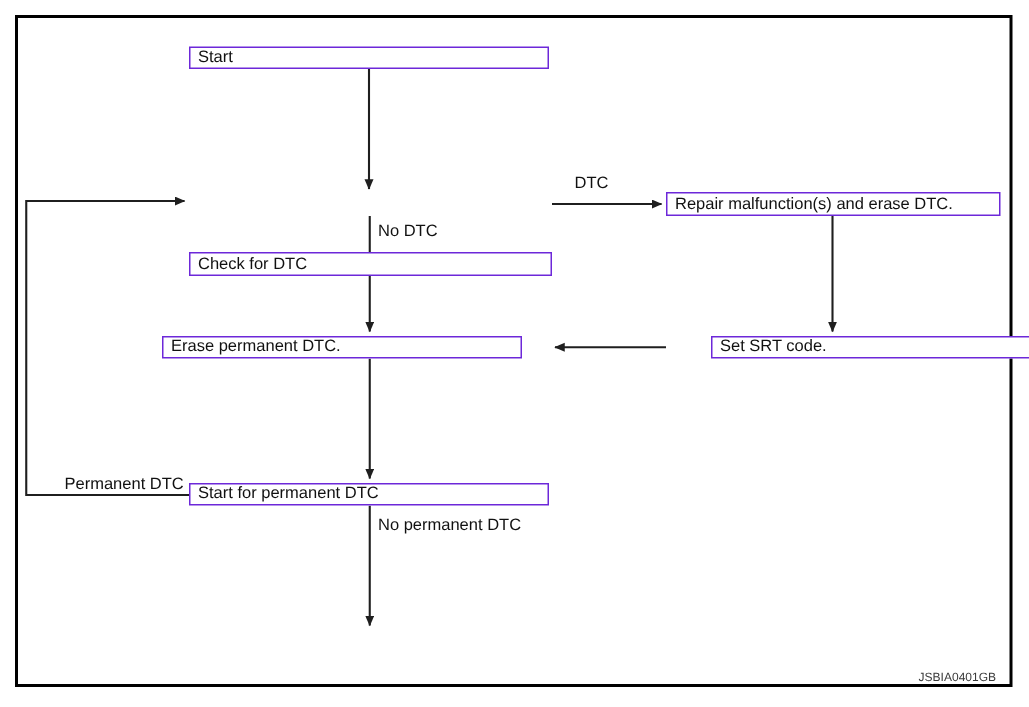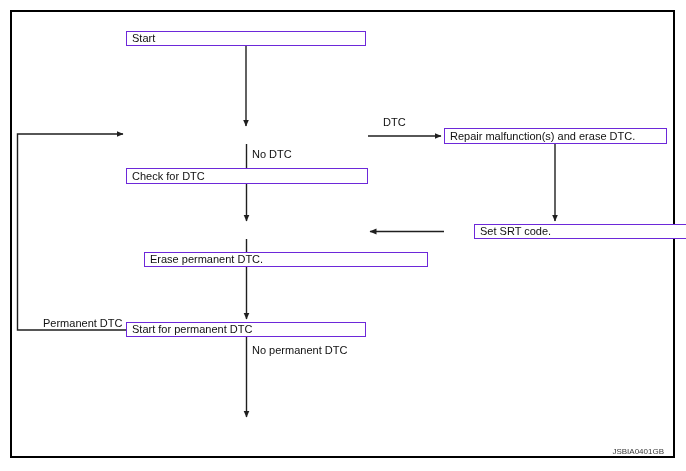--- a/index.html
+++ b/index.html
@@ -41,21 +41,21 @@
     padding-left: 5px;
     font-size: 11px;
     line-height: 11px;
     color: #111111;
     white-space: nowrap;
     overflow: hidden;
   }
   .node-start            { left: 126px; top: 31px;  width: 240px; height: 15px; }
   .node-check-dtc        { left: 126px; top: 128px; width: 242px; height: 16px; margin-top: 40px; }
   .node-repair           { left: 444px; top: 128px; width: 223px; height: 16px; }
-  .node-erase-permanent  { left: 144px; top: 224px; width: 284px; height: 15px; margin-top: 28px; }
+  .node-erase-permanent  { left: 108px; top: 224px; width: 240px; height: 15px; }
   .node-set-srt          { left: 444px; top: 224px; width: 223px; height: 15px; margin-left: 30px; }
   .node-check-permanent  { left: 126px; top: 322px; width: 240px; height: 15px; }
   .node-end              { left: 126px; top: 420px; width: 240px; height: 15px; }
   .edge-label {
     position: absolute;
     font-size: 11px;
     line-height: 12px;
     color: #111111;
     white-space: nowrap;
   }

